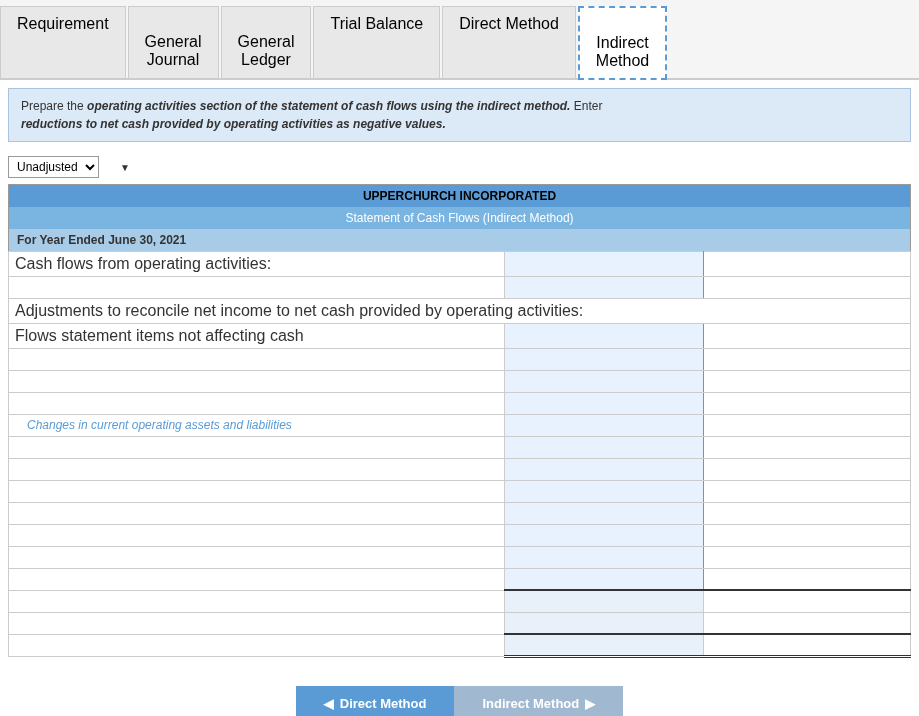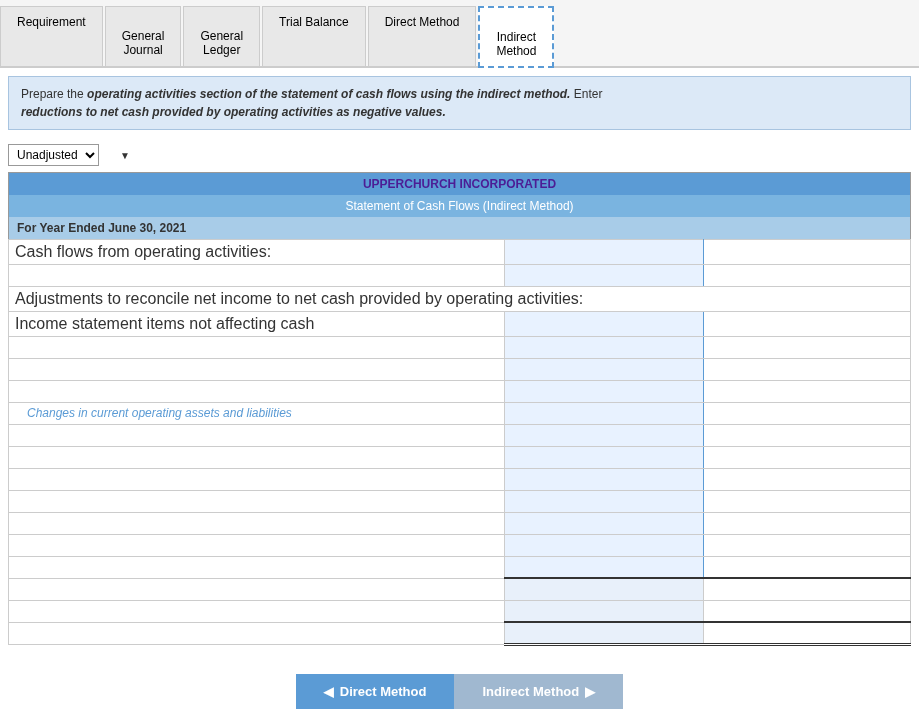--- a/index.html
+++ b/index.html
@@ -9,21 +9,21 @@
 
     
     .tabs { display: flex; border-bottom: 2px solid #ccc; background: #f5f5f5; }
     .tab {
       padding: 8px 16px;
       border: 1px solid #ccc;
       border-bottom: none;
       background: #e8e8e8;
       cursor: pointer;
       text-align: center;
-      font-size: 12px;
+      font-size: 16px;
       min-width: 70px;
       margin-right: 2px;
       margin-top: 6px;
     }
     .tab.dotted-active {
       background: #fff;
       border: 2px dashed #5b9bd5;
       margin-bottom: -2px;
     }
 
@@ -59,21 +59,21 @@
     .main-content { padding: 0 8px 8px 8px; }
 
     .statement-table {
       width: 100%;
       border-collapse: collapse;
       border: 1px solid #999;
     }
 
     .statement-table .header-row td {
       background: #5b9bd5;
-      color: #4c1d95;
+      color: #000000;
       text-align: center;
       font-weight: bold;
       padding: 4px 8px;
       border: none;
     }
 
     .statement-table .subheader-row td {
       background: #7ab4e0;
       color: #fff;
       text-align: center;
@@ -226,21 +226,21 @@
         <td class="label-col"><input class="input-field" type="text" style=""></td>
         <td class="amount-col1 input-cell"><input class="input-field" type="text" style=""></td>
         <td class="amount-col2 input-cell-right"><input class="input-field" type="text" style=""></td>
       </tr>
 
       <tr>
         <td class="label-col section-text" colspan="3">Adjustments to reconcile net income to net cash provided by operating activities:</td>
       </tr>
 
       <tr>
-        <td class="label-col section-text">Income statement items not affecting cash</td>
+        <td class="label-col section-text">Flows statement items not affecting cash</td>
         <td class="amount-col1 input-cell"><input class="input-field" type="text" style=""></td>
         <td class="amount-col2 input-cell-right"><input class="input-field" type="text" style=""></td>
       </tr>
 
       <tr>
         <td class="label-col"><input class="input-field" type="text" style=""></td>
         <td class="amount-col1 input-cell"><input class="input-field" type="text" style=""></td>
         <td class="amount-col2 input-cell-right"><input class="input-field" type="text" style=""></td>
       </tr>
       <tr>

